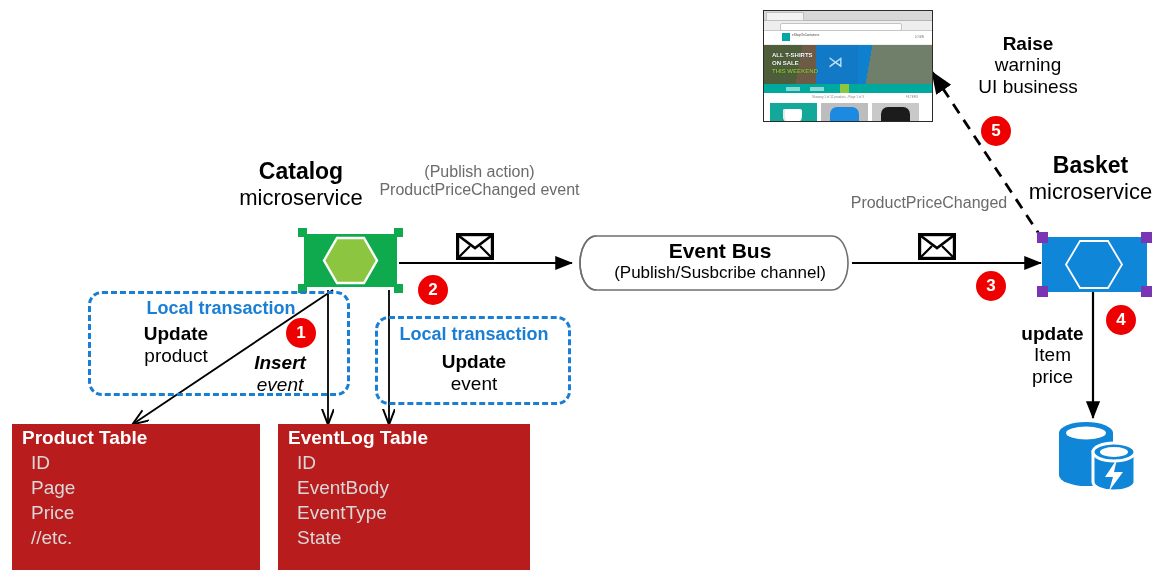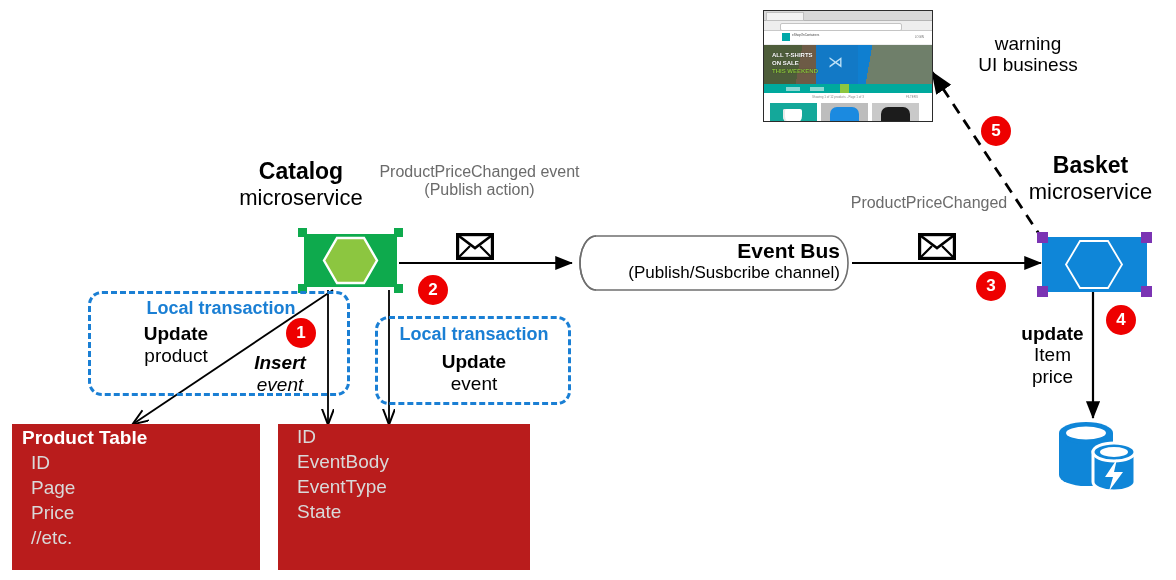--- a/index.html
+++ b/index.html
@@ -147,44 +147,45 @@
     </div>
     <div class="card">
       <div class="img hood-k"></div>
 
     </div>
   </div>
 
 </div>
 
 <div class="abs lbl ctr" style="left:953px;top:33px;width:150px;font-size:19px;">
+  <div class="bold">Raise</div>
   <div>warning</div>
   <div>UI business</div>
 </div>
 
 <div class="abs" style="left:201px;top:158px;width:200px;">
   <div class="svc-title">Catalog</div>
   <div class="svc-sub">microservice</div>
 </div>
 
 <div class="abs" style="left:1005px;top:152px;width:171px;">
   <div class="svc-title">Basket</div>
   <div class="svc-sub">microservice</div>
 </div>
 
 <div class="abs lbl ctr grey" style="left:372px;top:163px;width:215px;font-size:16px;">
+  <div>(Publish action)</div>
   <div>ProductPriceChanged event</div>
-  <div>(Publish action)</div>
 </div>
 
 <div class="abs lbl ctr grey" style="left:840px;top:194px;width:178px;font-size:16px;">
   <div>ProductPriceChanged</div>
 </div>
 
-<div class="abs ctr" style="left:600px;top:239px;width:240px;text-align:right;">
+<div class="abs ctr" style="left:600px;top:239px;width:240px;">
   <div class="bold" style="font-size:21px;">Event Bus</div>
   <div style="font-size:17px;">(Publish/Susbcribe channel)</div>
 </div>
 
 <div class="env" style="left:456px;top:233px;">
   <svg width="38" height="27" viewBox="0 0 38 27">
     <rect x="1.6" y="1.6" width="34.8" height="23.8" fill="#fff" stroke="#000" stroke-width="3.2"></rect>
     <path d="M3,3 L19,15 L35,3" fill="none" stroke="#000" stroke-width="2.6"></path>
     <path d="M3,24 L14,13 M35,24 L24,13" fill="none" stroke="#000" stroke-width="2.2"></path>
   </svg>
@@ -259,20 +260,21 @@
 
 <div class="abs table-box" style="left:12px;top:424px;width:248px;height:146px;">
   <div class="table-title">Product Table</div>
   <div class="table-row">ID</div>
   <div class="table-row">Page</div>
   <div class="table-row">Price</div>
   <div class="table-row">//etc.</div>
 </div>
 
 <div class="abs table-box" style="left:278px;top:424px;width:252px;height:146px;">
+  <div class="table-title">EventLog Table</div>
   <div class="table-row">ID</div>
   <div class="table-row">EventBody</div>
   <div class="table-row">EventType</div>
   <div class="table-row">State</div>
 </div>
 
 <div class="badge" style="left:286px;top:318px;">
   <span>1</span>
   </div>
 <div class="badge" style="left:418px;top:275px;">

